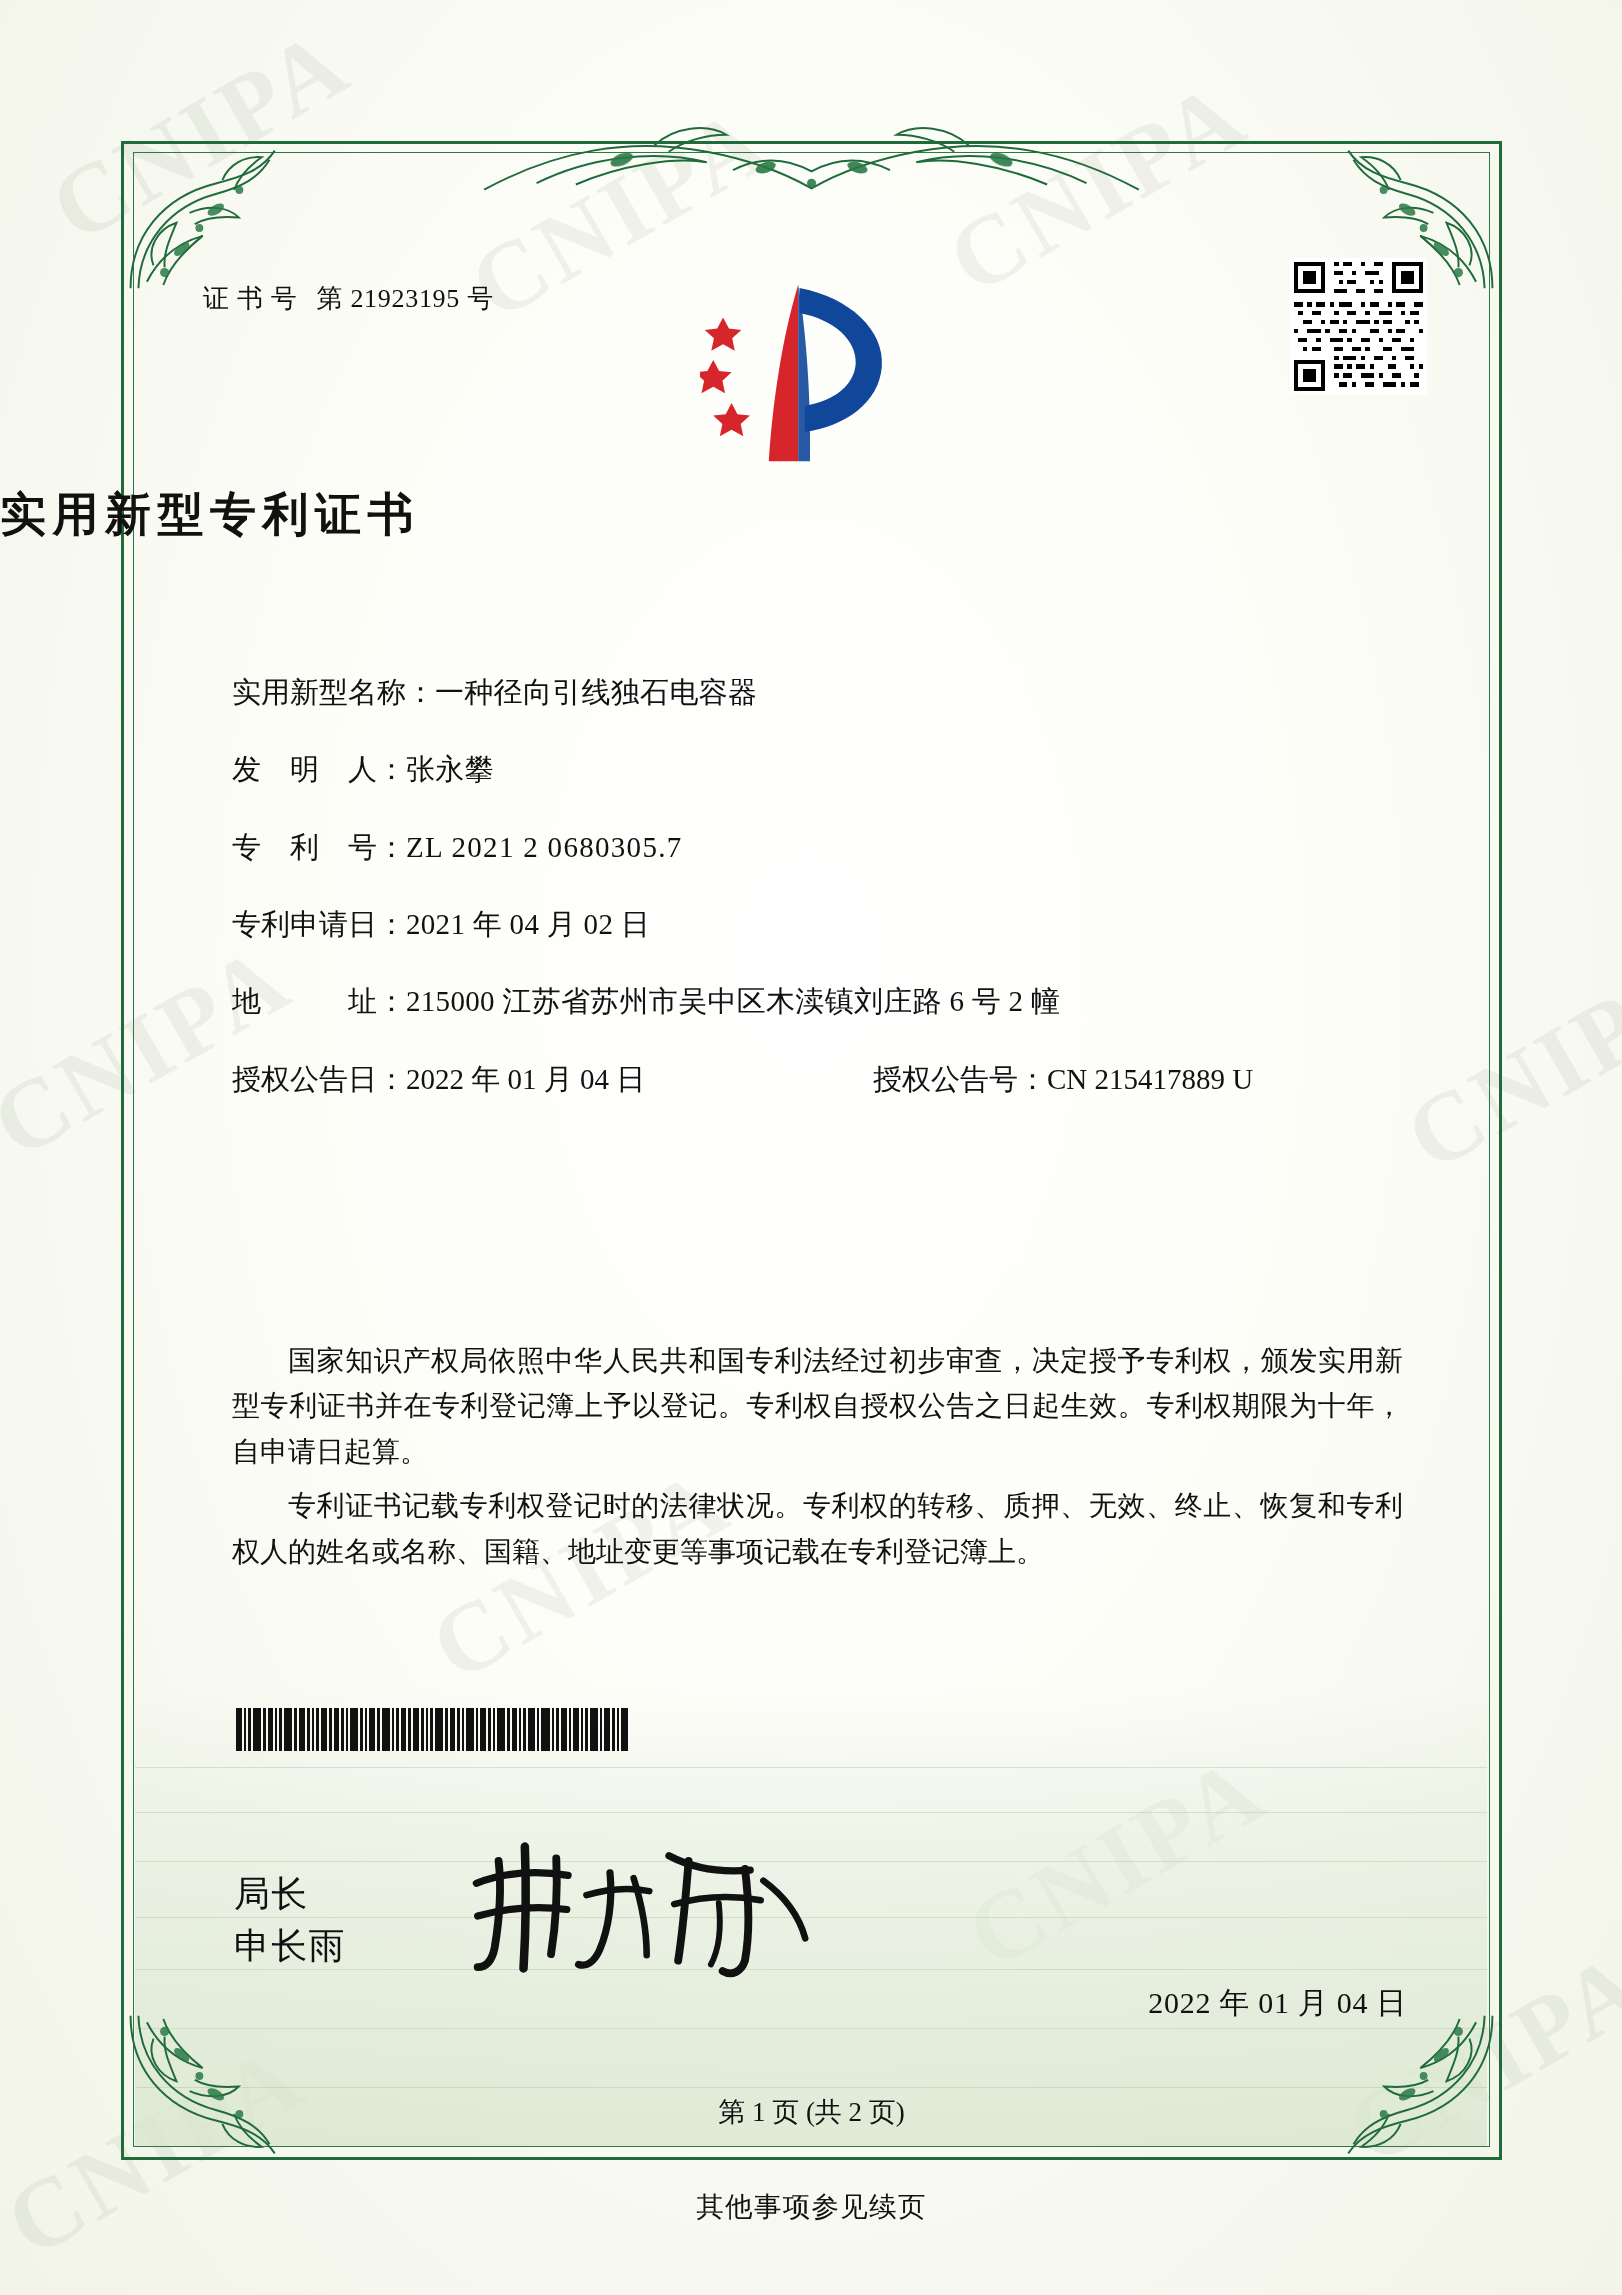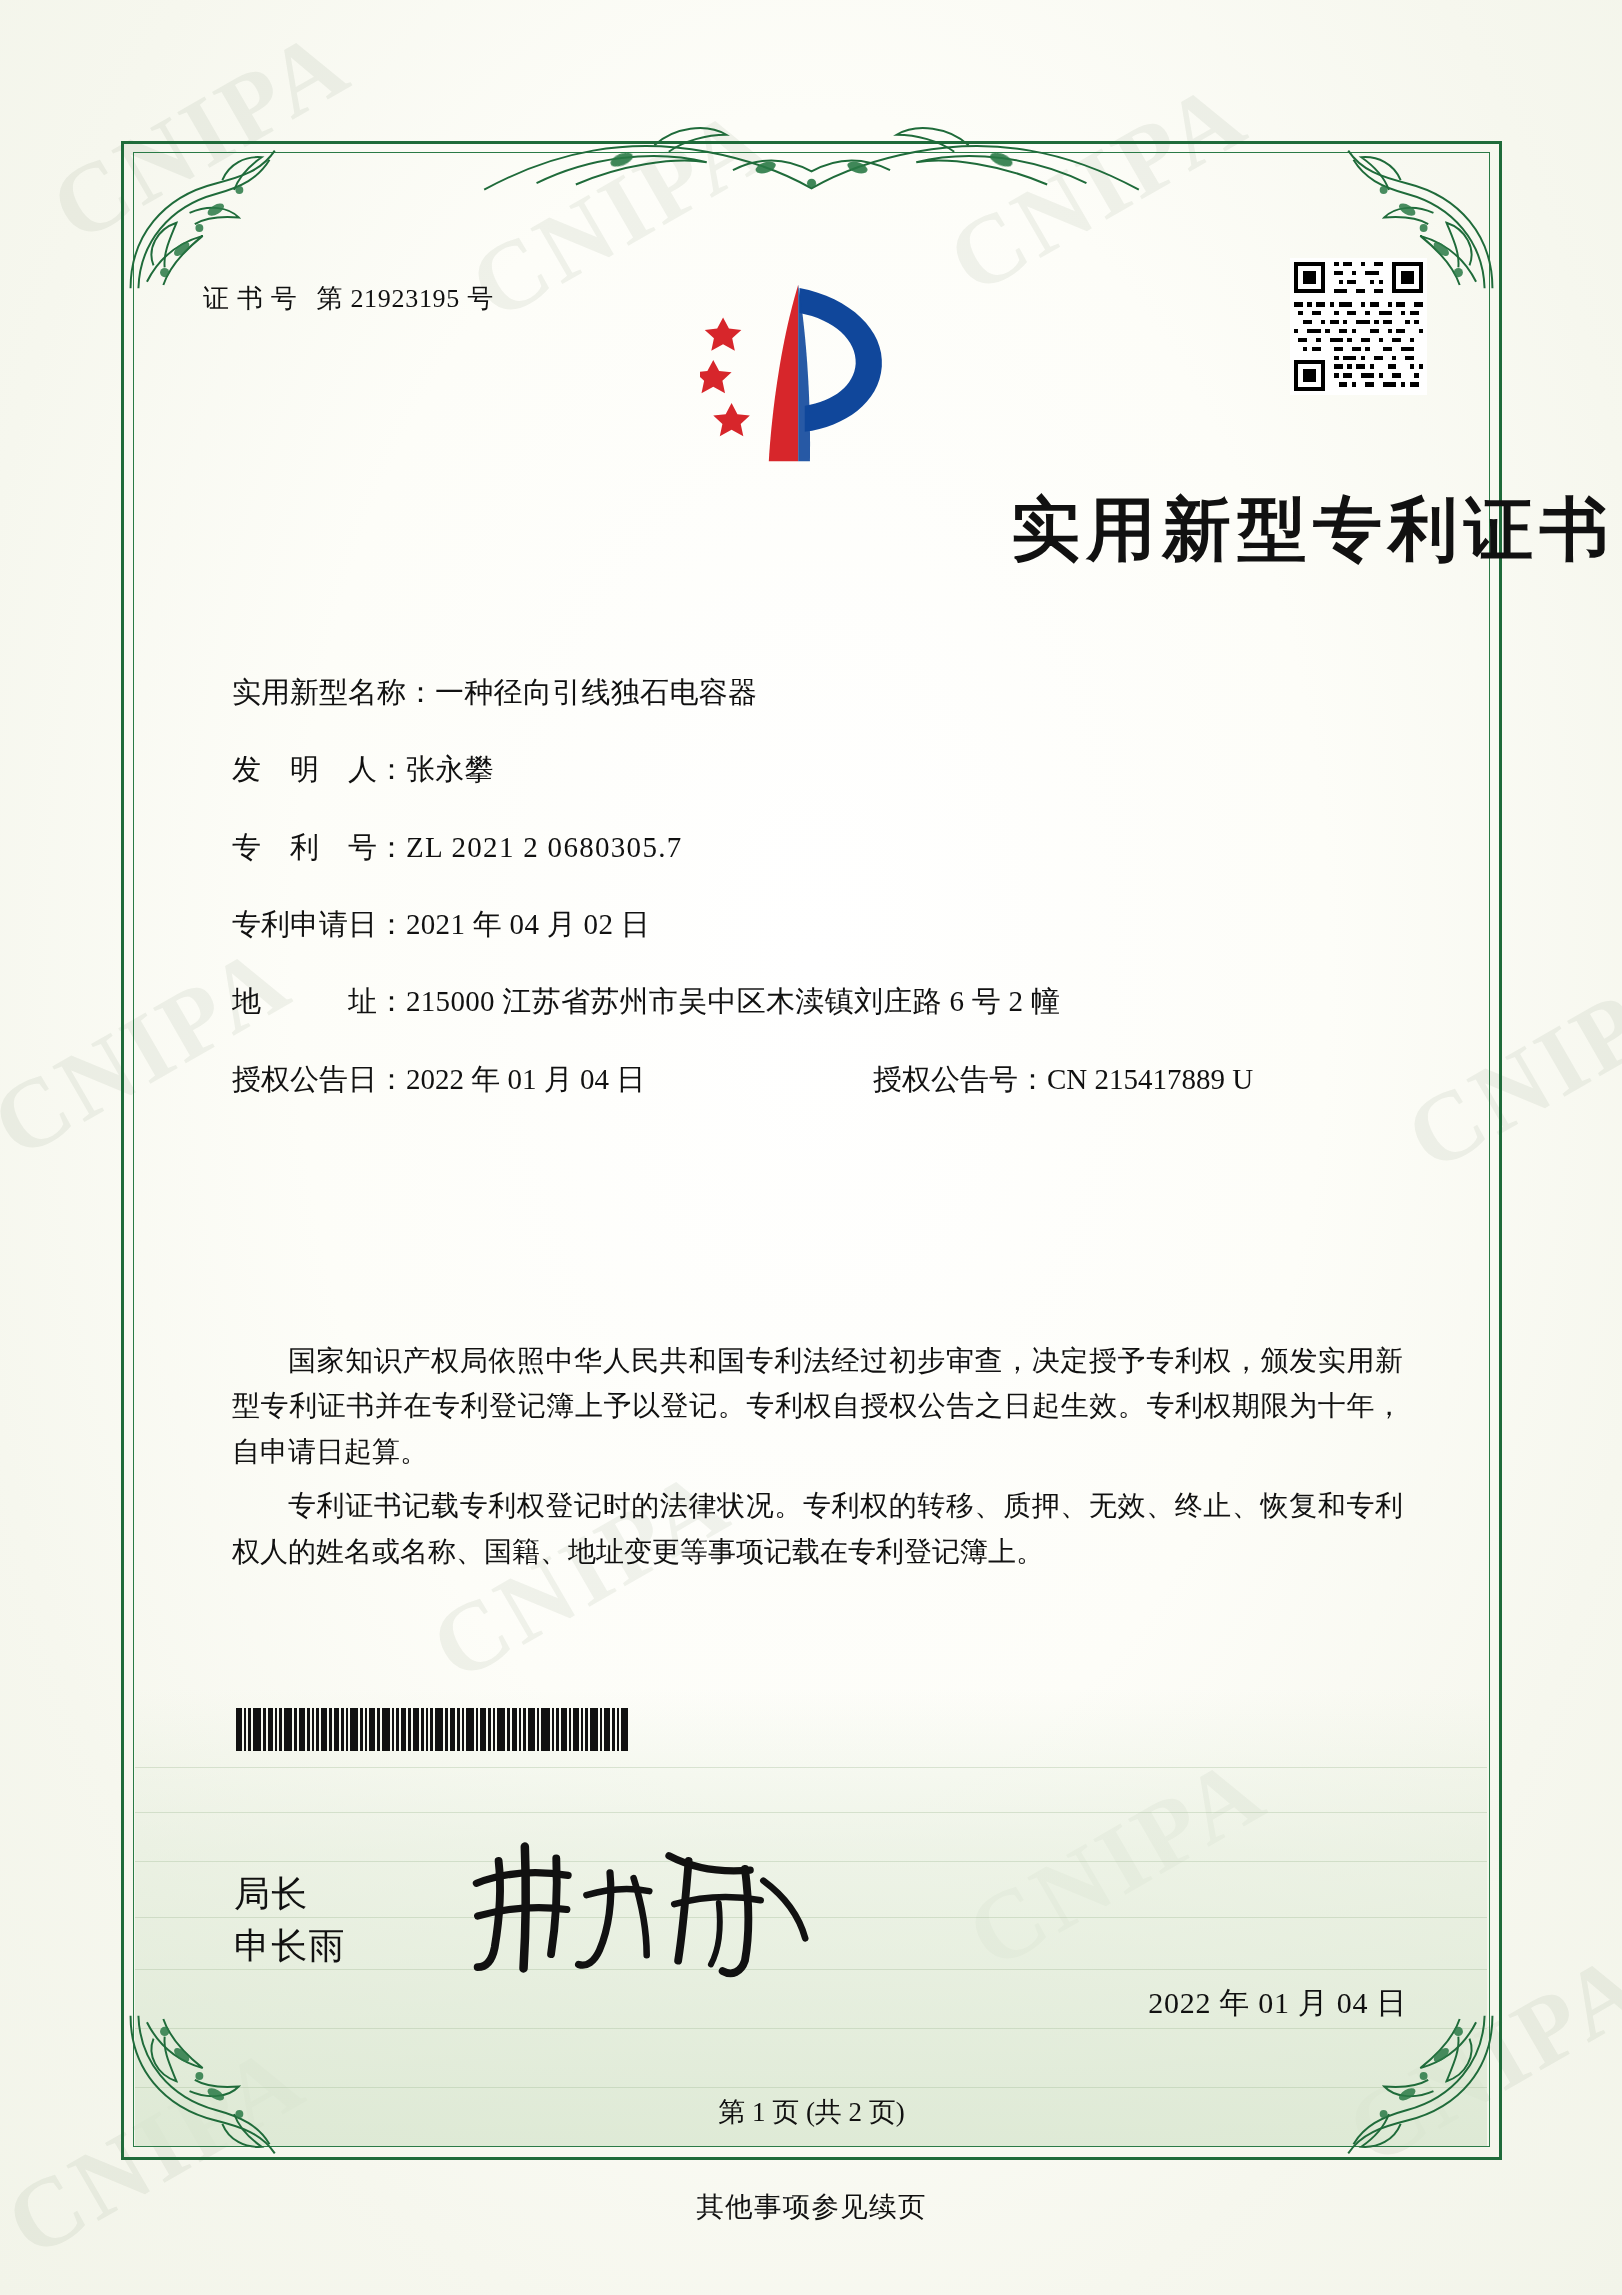--- a/index.html
+++ b/index.html
@@ -100,22 +100,22 @@
   .logo {
     position: absolute;
     left: 700px; top: 275px;
     width: 216px; height: 196px;
   }
   .logo svg { width:100%; height:100%; display:block; }
 
   .title {
     position: absolute;
     left: 0; right: 8px; top: 484px;
-    text-align: right;
-    font-size: 69px;
+    text-align: left;
+    font-size: 46px;
     font-weight: bold;
     letter-spacing: 6.5px;
     color: #111;
     font-family: "DejaVu Serif", "Liberation Serif", serif;
   }
 
   
   .fields {
     position: absolute;
     left: 232px; top: 674px;

